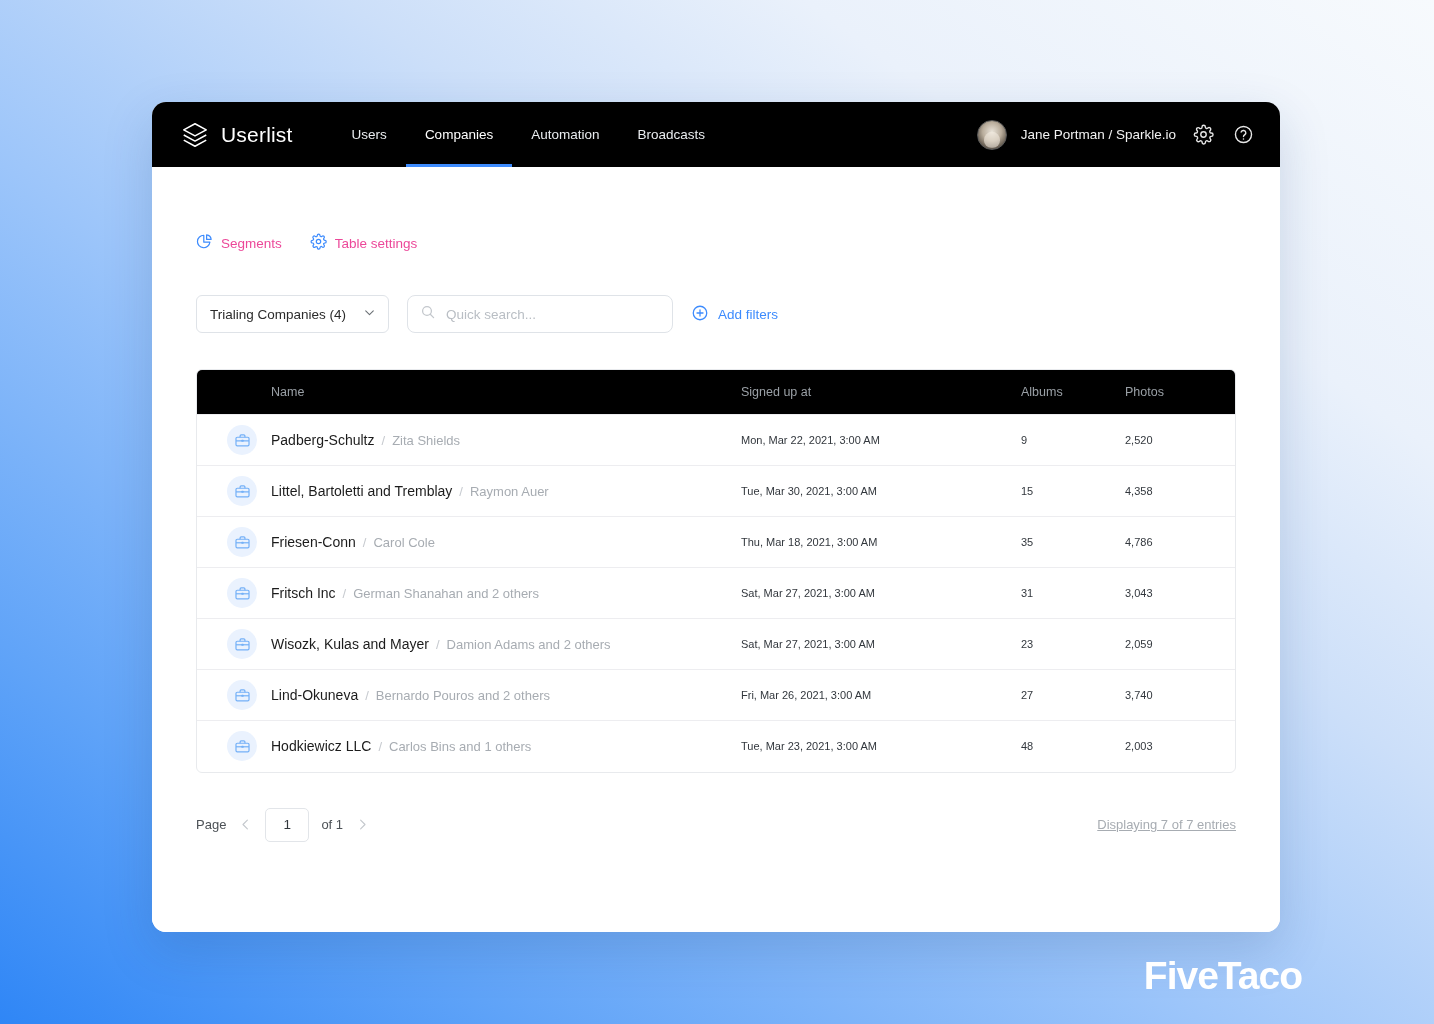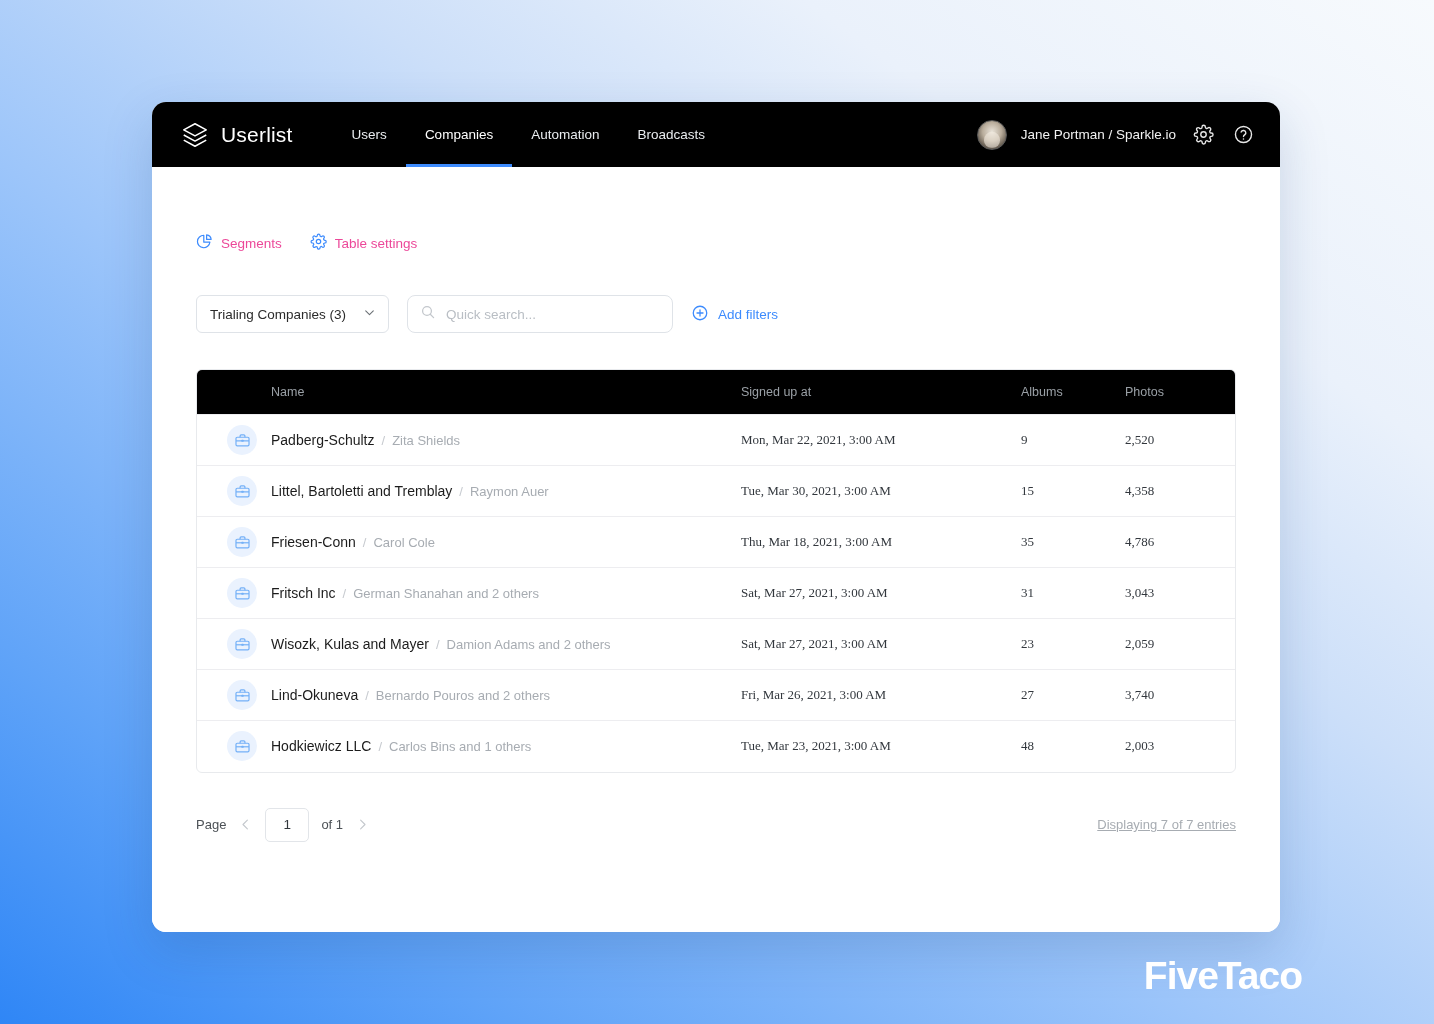--- a/index.html
+++ b/index.html
@@ -179,21 +179,21 @@
   .row-icon-wrap {
     width: 30px; height: 30px; margin-left: 30px;
     border-radius: 50%;
     background: #eaf2fe;
     display: flex; align-items: center; justify-content: center;
   }
   .cell-name { display: flex; align-items: baseline; gap: 7px; }
   .company { color: #1c1c1c; font-size: 14px; }
   .slash { color: #c6cacf; font-size: 13px; }
   .contact { color: #a7acb2; font-size: 13px; }
-  .cell-plain { color: #32373d; font-size: 13px; font-family: Liberation Serif, serif; }
+  .cell-plain { color: #32373d; font-size: 11px; }
 
   
   .pagination {
     display: flex; align-items: center; justify-content: space-between;
     margin-top: 35px;
   }
   .pager { display: flex; align-items: center; gap: 12px; }
   .pager-label { font-size: 13px; color: #4c5156; }
   .pager-arrow { cursor: pointer; display: flex; align-items: center; }
   .page-input {
@@ -289,21 +289,21 @@
               <path d="M19.4 15a1.6 1.6 0 0 0 .3 1.8l.1.1a1.9 1.9 0 1 1-2.7 2.7l-.1-.1a1.6 1.6 0 0 0-1.8-.3 1.6 1.6 0 0 0-1 1.5v.2a1.9 1.9 0 1 1-3.8 0v-.1a1.6 1.6 0 0 0-1-1.5 1.6 1.6 0 0 0-1.8.3l-.1.1a1.9 1.9 0 1 1-2.7-2.7l.1-.1a1.6 1.6 0 0 0 .3-1.8 1.6 1.6 0 0 0-1.5-1H3.4a1.9 1.9 0 1 1 0-3.8h.1a1.6 1.6 0 0 0 1.5-1 1.6 1.6 0 0 0-.3-1.8l-.1-.1a1.9 1.9 0 1 1 2.7-2.7l.1.1a1.6 1.6 0 0 0 1.8.3h.1a1.6 1.6 0 0 0 1-1.5V3.4a1.9 1.9 0 1 1 3.8 0v.1a1.6 1.6 0 0 0 1 1.5 1.6 1.6 0 0 0 1.8-.3l.1-.1a1.9 1.9 0 1 1 2.7 2.7l-.1.1a1.6 1.6 0 0 0-.3 1.8v.1a1.6 1.6 0 0 0 1.5 1h.2a1.9 1.9 0 1 1 0 3.8h-.1a1.6 1.6 0 0 0-1.5 1z"></path>
             </svg>
           </span>
           <span>Table settings</span>
         </div>
       </div>
     </div>
 
     <div class="toolbar">
       <div class="segment-select">
-        <span>Trialing Companies (3)</span>
+        <span>Trialing Companies (4)</span>
         <span>
           <svg width="13" height="13" viewBox="0 0 24 24" fill="none" stroke="#6b7075" stroke-width="2" stroke-linecap="round" stroke-linejoin="round">
             <polyline points="5,9 12,16 19,9"></polyline>
           </svg>
         </span>
       </div>
 
       <div class="search-box">
         <span>
           <svg width="16" height="16" viewBox="0 0 24 24" fill="none" stroke="#c3c7cc" stroke-width="1.9" stroke-linecap="round">

